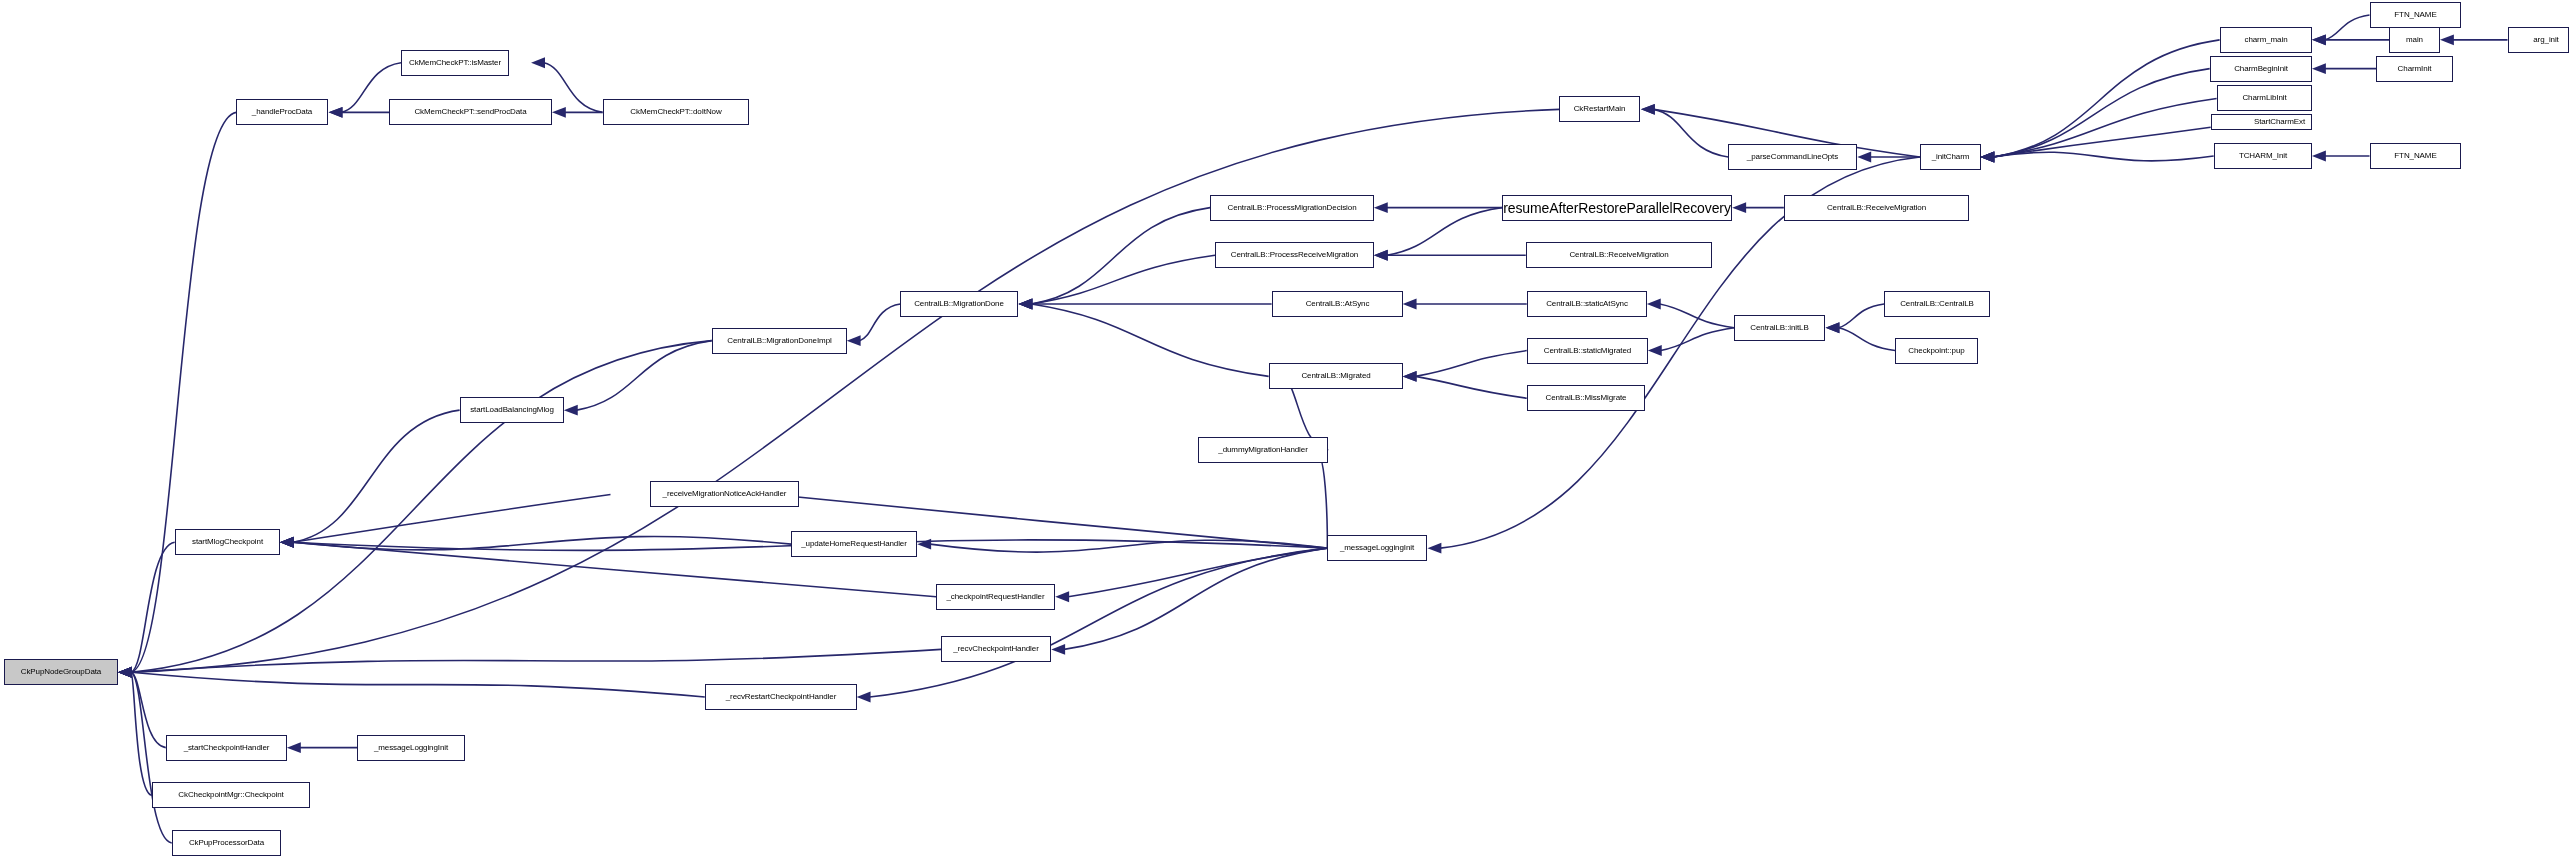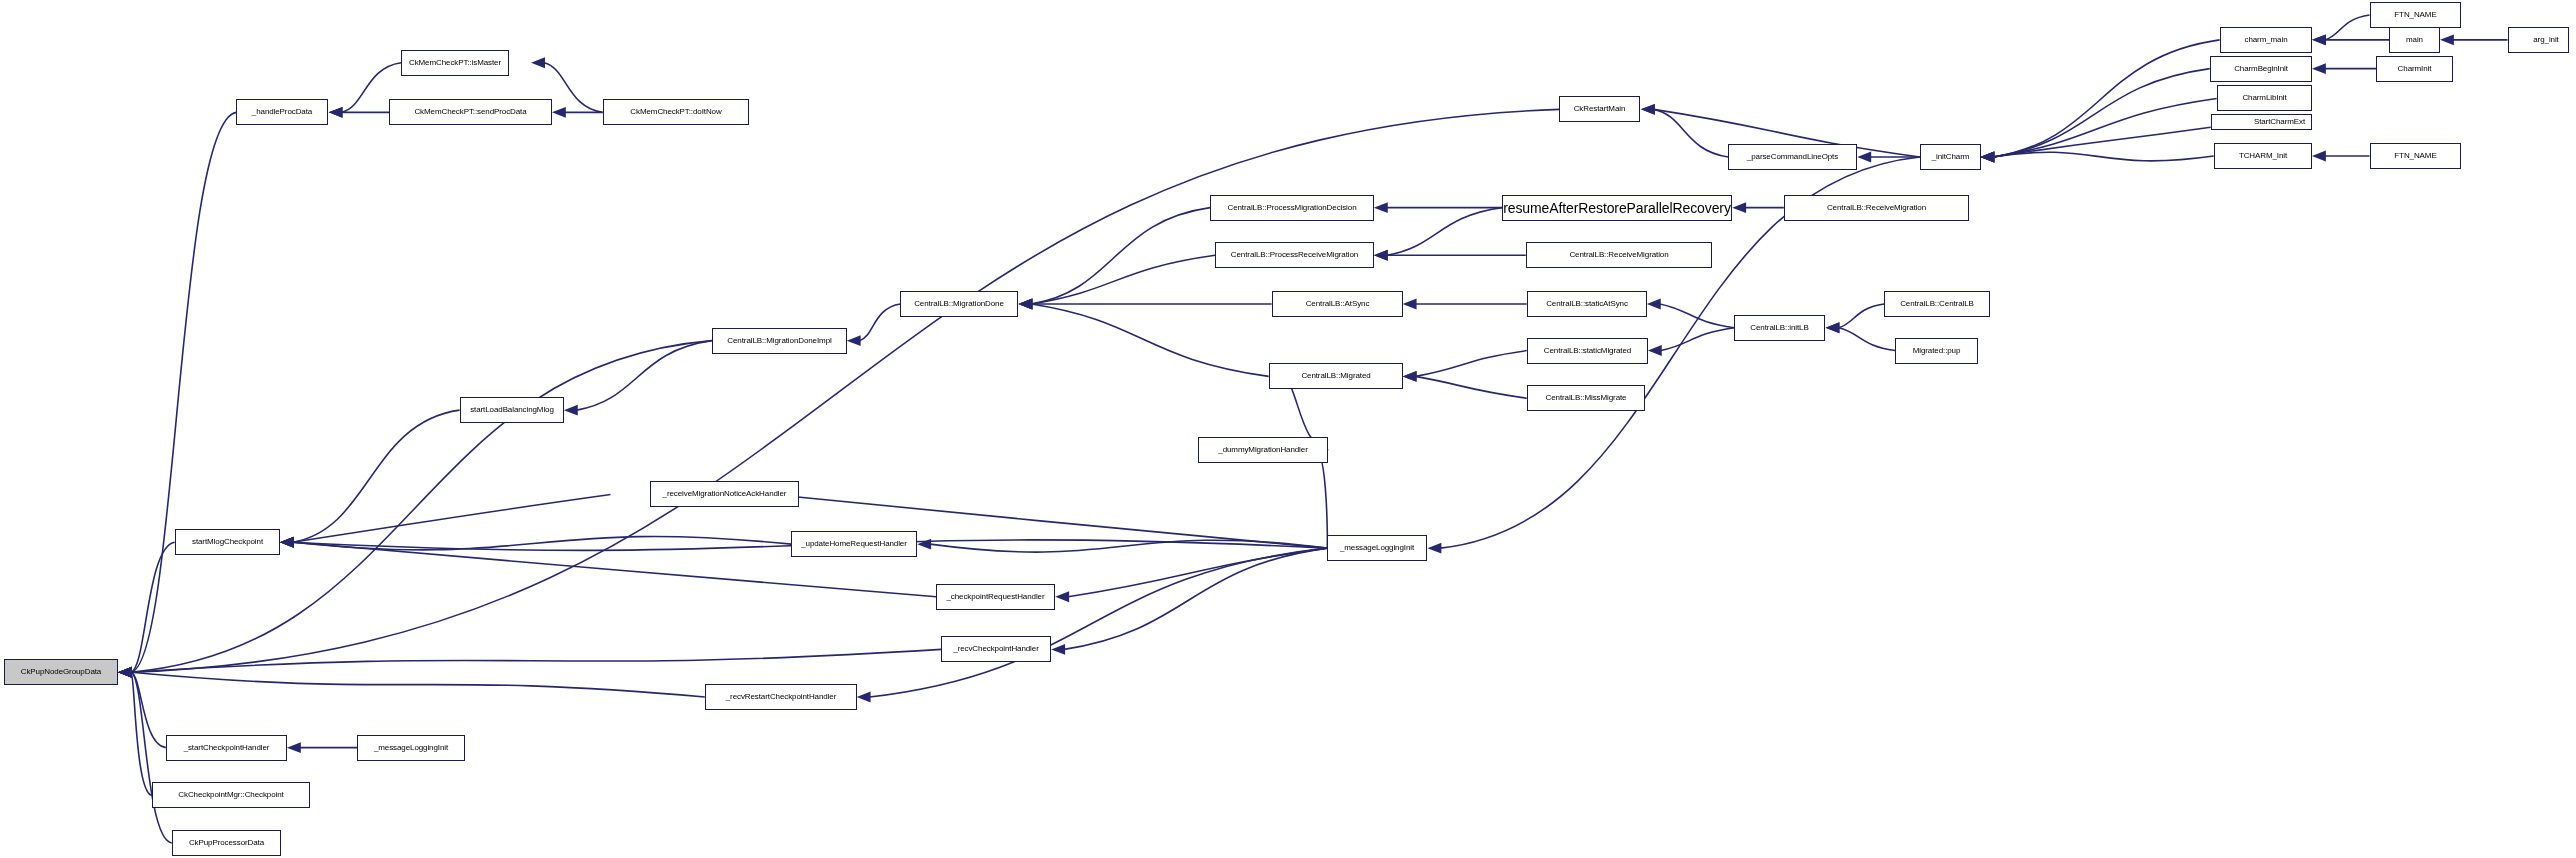--- a/index.html
+++ b/index.html
@@ -299,21 +299,21 @@
       <div class="node" style="left: 1784px; top: 195px; width: 185px; height: 26px; border-color: rgb(26, 26, 78); background: rgb(255, 255, 255); font-size: 8px;">CentralLB::ReceiveMigration</div>
       <div class="node" style="left: 1215px; top: 242px; width: 159px; height: 26px; border-color: rgb(26, 26, 78); background: rgb(255, 255, 255); font-size: 8px;">CentralLB::ProcessReceiveMigration</div>
       <div class="node" style="left: 1526px; top: 242px; width: 186px; height: 26px; border-color: rgb(26, 26, 78); background: rgb(255, 255, 255); font-size: 8px;">CentralLB::ReceiveMigration</div>
       <div class="node" style="left: 900px; top: 291px; width: 118px; height: 26px; border-color: rgb(26, 26, 78); background: rgb(255, 255, 255); font-size: 8px;">CentralLB::MigrationDone</div>
       <div class="node" style="left: 1272px; top: 291px; width: 131px; height: 26px; border-color: rgb(26, 26, 78); background: rgb(255, 255, 255); font-size: 8px;">CentralLB::AtSync</div>
       <div class="node" style="left: 1527px; top: 291px; width: 120px; height: 26px; border-color: rgb(26, 26, 78); background: rgb(255, 255, 255); font-size: 8px;">CentralLB::staticAtSync</div>
       <div class="node" style="left: 1884px; top: 291px; width: 106px; height: 26px; border-color: rgb(26, 26, 78); background: rgb(255, 255, 255); font-size: 8px;">CentralLB::CentralLB</div>
       <div class="node" style="left: 712px; top: 328px; width: 135px; height: 26px; border-color: rgb(26, 26, 78); background: rgb(255, 255, 255); font-size: 8px;">CentralLB::MigrationDoneImpl</div>
       <div class="node" style="left: 1734px; top: 315px; width: 91px; height: 26px; border-color: rgb(26, 26, 78); background: rgb(255, 255, 255); font-size: 8px;">CentralLB::initLB</div>
       <div class="node" style="left: 1527px; top: 338px; width: 121px; height: 26px; border-color: rgb(26, 26, 78); background: rgb(255, 255, 255); font-size: 8px;">CentralLB::staticMigrated</div>
-      <div class="node" style="left: 1895px; top: 338px; width: 83px; height: 26px; border-color: rgb(26, 26, 78); background: rgb(255, 255, 255); font-size: 8px;">Migrated::pup</div>
+      <div class="node" style="left: 1895px; top: 338px; width: 83px; height: 26px; border-color: rgb(26, 26, 78); background: rgb(255, 255, 255); font-size: 8px;">Checkpoint::pup</div>
       <div class="node" style="left: 1269px; top: 363px; width: 134px; height: 26px; border-color: rgb(26, 26, 78); background: rgb(255, 255, 255); font-size: 8px;">CentralLB::Migrated</div>
       <div class="node" style="left: 1527px; top: 385px; width: 118px; height: 26px; border-color: rgb(26, 26, 78); background: rgb(255, 255, 255); font-size: 8px;">CentralLB::MissMigrate</div>
       <div class="node" style="left: 460px; top: 397px; width: 104px; height: 26px; border-color: rgb(26, 26, 78); background: rgb(255, 255, 255); font-size: 8px;">startLoadBalancingMlog</div>
       <div class="node" style="left: 1198px; top: 437px; width: 130px; height: 26px; border-color: rgb(26, 26, 78); background: rgb(255, 255, 255); font-size: 8px;">_dummyMigrationHandler</div>
       <div class="node" style="left: 610px; top: 481px; width: 149px; height: 26px; border-color: rgb(26, 26, 78); background: rgb(255, 255, 255); font-size: 8px; margin-left: 40px;">_receiveMigrationNoticeAckHandler</div>
       <div class="node" style="left: 175px; top: 529px; width: 105px; height: 26px; border-color: rgb(26, 26, 78); background: rgb(255, 255, 255); font-size: 8px;">startMlogCheckpoint</div>
       <div class="node" style="left: 791px; top: 531px; width: 126px; height: 26px; border-color: rgb(26, 26, 78); background: rgb(255, 255, 255); font-size: 8px;">_updateHomeRequestHandler</div>
       <div class="node" style="left: 1327px; top: 535px; width: 100px; height: 26px; border-color: rgb(26, 26, 78); background: rgb(255, 255, 255); font-size: 8px;">_messageLoggingInit</div>
       <div class="node" style="left: 936px; top: 584px; width: 119px; height: 26px; border-color: rgb(26, 26, 78); background: rgb(255, 255, 255); font-size: 8px;">_checkpointRequestHandler</div>
       <div class="node" style="left: 941px; top: 636px; width: 110px; height: 26px; border-color: rgb(26, 26, 78); background: rgb(255, 255, 255); font-size: 8px;">_recvCheckpointHandler</div>

